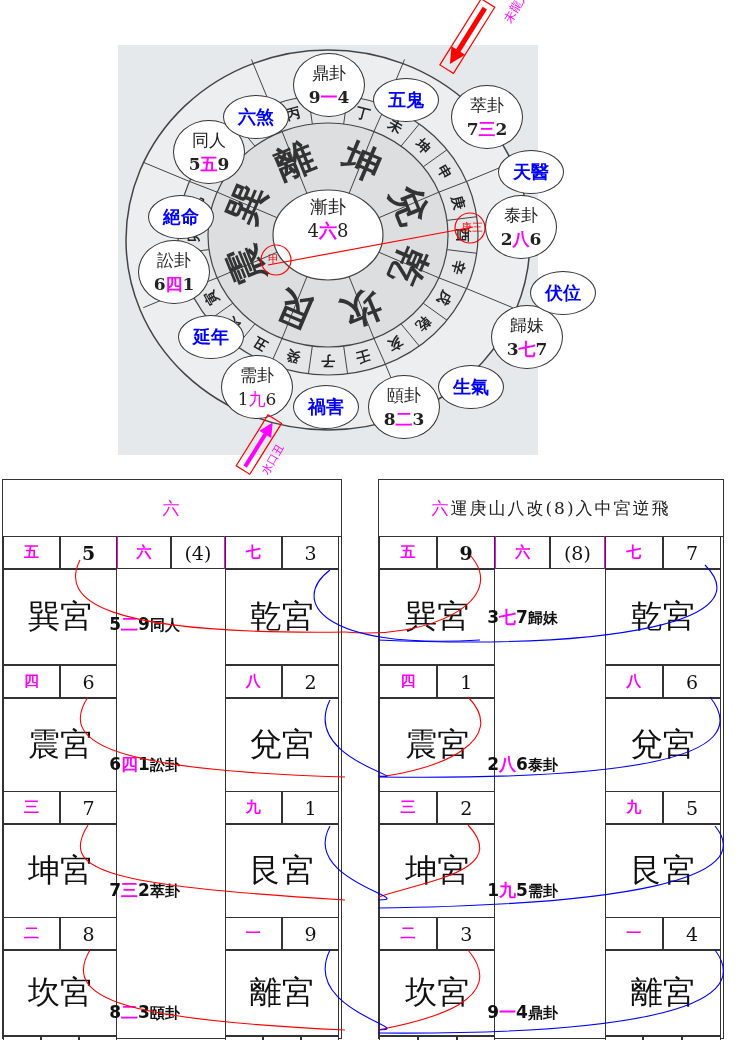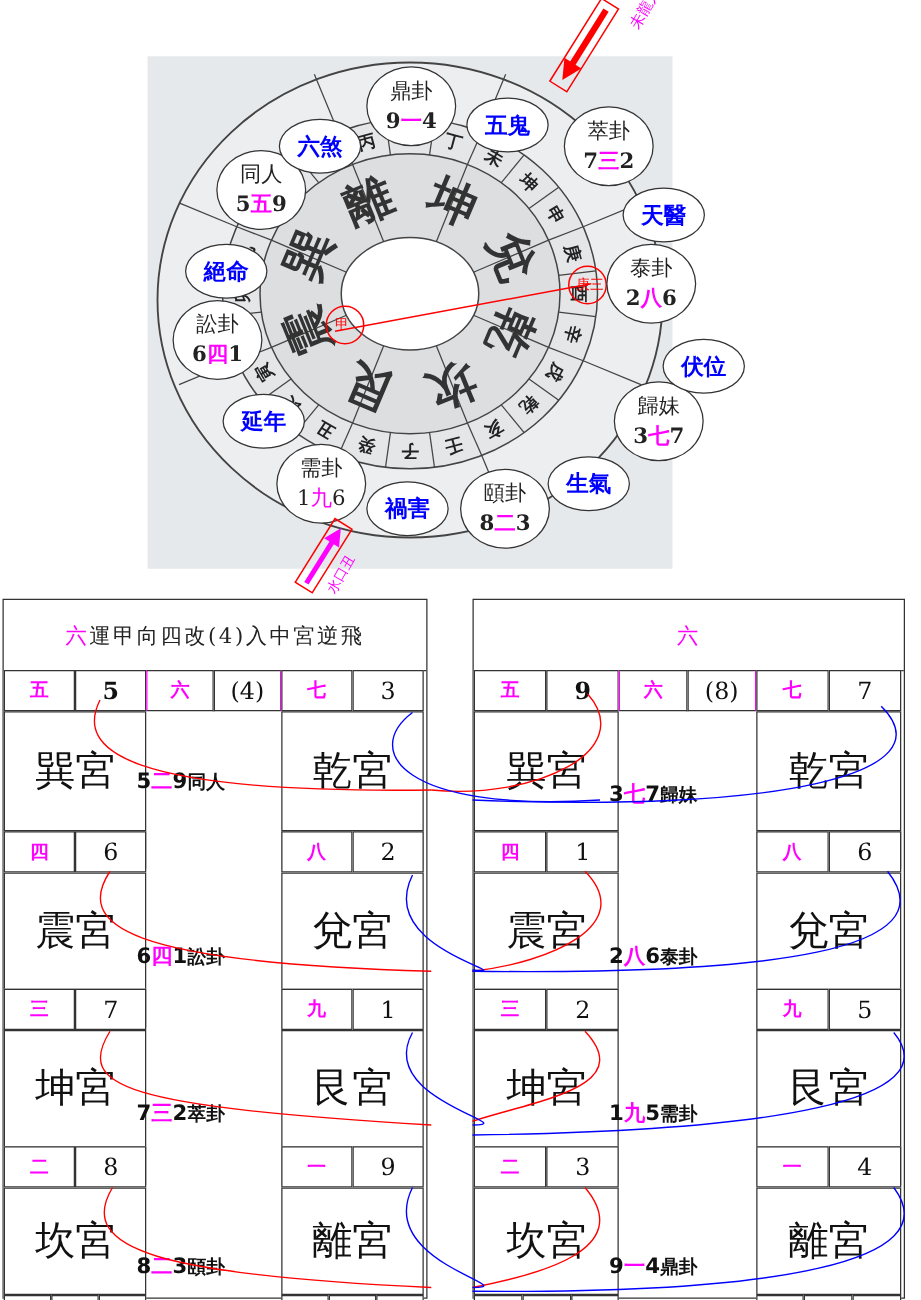--- a/index.html
+++ b/index.html
@@ -106,20 +106,24 @@
         <text x="175.61566069294392" y="276.6403882761952" transform="rotate(203 175.61566069294392 263.6403882761952)">艮</text>
         <text x="128.4078207981227" y="232.96852747327299" transform="rotate(248 128.4078207981227 219.96852747327299)">震</text>
         <text x="128.99557289618525" y="171.74150972085812" transform="rotate(293 128.99557289618525 158.74150972085812)">巽</text>
       </g>
 
     <line x1="150" y1="220" x2="355" y2="182" stroke="#ff0000" stroke-width="1.2"></line>
     <circle cx="158" cy="215" r="15" fill="none" stroke="#ff0000" stroke-width="1.2"></circle>
     <circle cx="352" cy="183" r="15" fill="none" stroke="#ff0000" stroke-width="1.2"></circle>
   </svg>
 
+  <div style="position:absolute;left:163px;top:150px;width:94px;text-align:center;font-size:18px;color:#222;line-height:24px;">
+    <div>漸卦</div>
+    <div><span>4</span><span style="color:#ff00ff;font-weight:bold">六</span><span>8</span></div>
+  </div>
   <div id="bubbles">
       <div style="position: absolute; left: 175px; top: 8px; width: 72px; height: 64px; border: 1px solid rgb(51, 51, 51); border-radius: 50%; background: rgb(255, 255, 255); text-align: center; font-size: 17px; line-height: 24px; padding-top: 7px; box-sizing: border-box; color: rgb(34, 34, 34);">
         <div>鼎卦</div>
         <div style="font-weight:bold">9<span style="color:#ff00ff">一</span>4</div>
       </div>
       <div style="position: absolute; left: 333px; top: 40px; width: 72px; height: 64px; border: 1px solid rgb(51, 51, 51); border-radius: 50%; background: rgb(255, 255, 255); text-align: center; font-size: 17px; line-height: 24px; padding-top: 7px; box-sizing: border-box; color: rgb(34, 34, 34);">
         <div>萃卦</div>
         <div style="font-weight:bold">7<span style="color:#ff00ff">三</span>2</div>
       </div>
       <div style="position: absolute; left: 367px; top: 150px; width: 72px; height: 64px; border: 1px solid rgb(51, 51, 51); border-radius: 50%; background: rgb(255, 255, 255); text-align: center; font-size: 17px; line-height: 24px; padding-top: 7px; box-sizing: border-box; color: rgb(34, 34, 34);">
@@ -172,21 +176,20 @@
     <line x1="0" y1="4" x2="0" y2="44" stroke="#ff00ff" stroke-width="4"></line>
     <polygon points="-7,42 7,42 0,56" fill="#ff00ff"></polygon>
   </g>
 </svg>
 <div style="position:absolute;left:500px;top:18px;font-size:12px;color:#ff00ff;transform:rotate(-60deg);transform-origin:left top;white-space:nowrap;">未龍入首</div>
 <div style="position:absolute;left:258px;top:470px;font-size:11px;color:#ff00ff;transform:rotate(-60deg);transform-origin:left top;white-space:nowrap;">水口丑</div>
 
 <div id="tbl-left" class="tbl" style="left:2px;width:340px;height:560px;">
     <div class="title">
       <span class="mag">六</span>
-      <span>運甲向四改(4)入中宮逆飛</span>
     </div>
     <div class="cell" style="left:0px;top:56px;width:57.120000000000005px;height:33px;">
       <span class="star">五</span>
     </div>
     <div class="cell" style="left:57.120000000000005px;top:56px;width:57.120000000000005px;height:33px;">
       <span class="num b">5</span>
     </div>
     <div class="cell" style="left:114.24000000000001px;top:56px;width:53.76px;height:33px;border-left-color:#ff00ff;">
       <span class="star">六</span>
     </div>
@@ -320,20 +323,21 @@
     <div class="cell" style="left:221.76px;top:470px;width:114.24000000000001px;height:86px;">
       <span class="palace">離宮</span>
     </div>
     <div class="cell" style="left:221.76px;top:556px;width:38.080000000000005px;height:30px;"></div>
     <div class="cell" style="left:259.84px;top:556px;width:38.080000000000005px;height:30px;"></div>
     <div class="cell" style="left:297.92px;top:556px;width:38.080000000000005px;height:30px;"></div>
   </div>
 <div id="tbl-right" class="tbl" style="left:378px;width:346px;height:560px;">
     <div class="title">
       <span class="mag">六</span>
+      <span>運庚山八改(8)入中宮逆飛</span>
     </div>
     <div class="cell" style="left:0px;top:56px;width:58.14000000000001px;height:33px;">
       <span class="star">五</span>
     </div>
     <div class="cell" style="left:58.14000000000001px;top:56px;width:58.14000000000001px;height:33px;">
       <span class="num b">9</span>
     </div>
     <div class="cell" style="left:116.28000000000002px;top:56px;width:54.72px;height:33px;border-left-color:#ff00ff;">
       <span class="star">六</span>
     </div>
@@ -351,21 +355,21 @@
     </div>
     <div class="cell" style="left:0px;top:185px;width:38.760000000000005px;height:30px;">
       <span class="sub ">辰地</span>
     </div>
     <div class="cell" style="left:38.760000000000005px;top:185px;width:38.760000000000005px;height:30px;">
       <span class="sub red">巽天</span>
     </div>
     <div class="cell" style="left:77.52000000000001px;top:185px;width:38.760000000000005px;height:30px;">
       <span class="sub red">巳人</span>
     </div>
-    <div class="gua" style="left:108.28000000000002px;top:144px;">3<span class="m">七</span>7<span style="font-size:15px">歸妹</span></div>
+    <div class="gua" style="left:108.28000000000002px;top:126px;">3<span class="m">七</span>7<span style="font-size:15px">歸妹</span></div>
     <div class="cell" style="left:0px;top:185px;width:58.14000000000001px;height:33px;">
       <span class="star">四</span>
     </div>
     <div class="cell" style="left:58.14000000000001px;top:185px;width:58.14000000000001px;height:33px;">
       <span class="num">1</span>
     </div>
     <div class="cell" style="left:0px;top:218px;width:116.28000000000002px;height:94px;">
       <span class="palace">震宮</span>
     </div>
     <div class="cell" style="left:0px;top:312px;width:38.760000000000005px;height:30px;">

